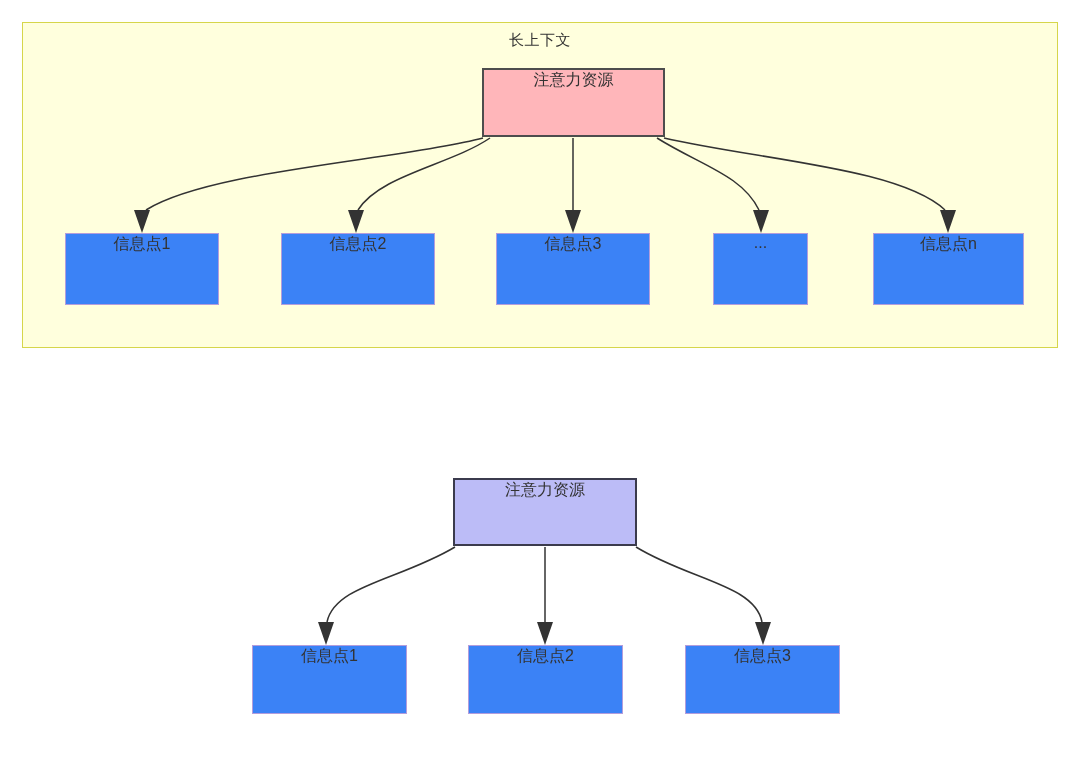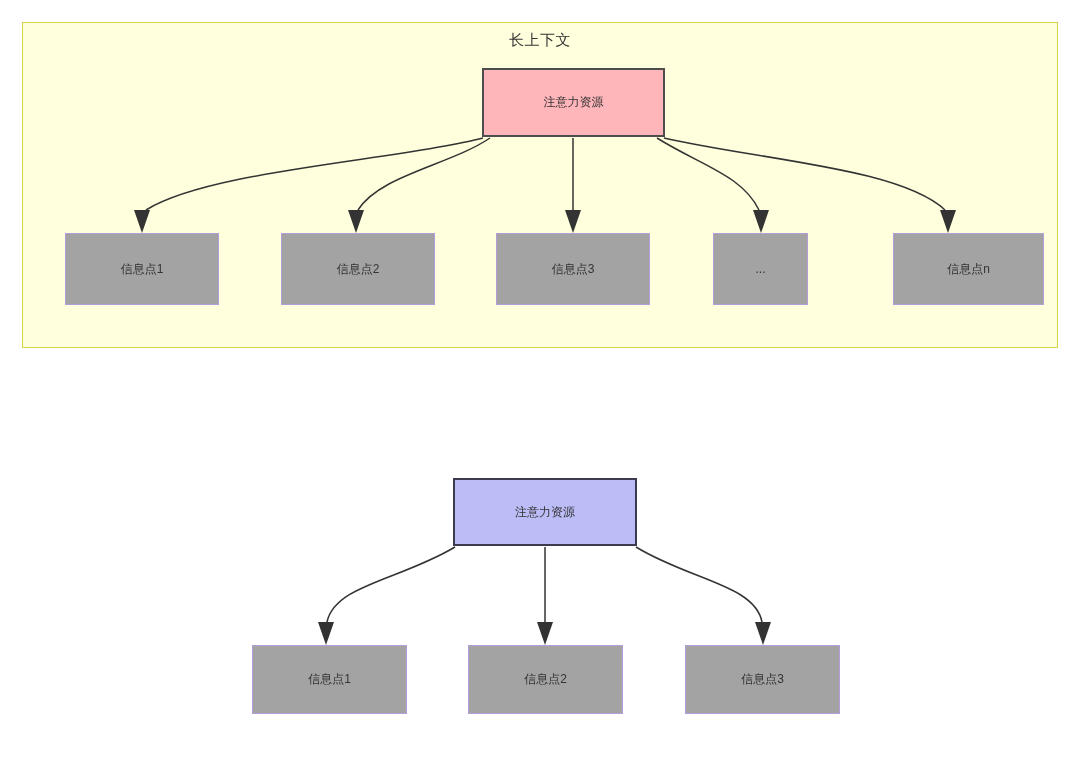--- a/index.html
+++ b/index.html
@@ -54,47 +54,47 @@
     color: #333333;
     letter-spacing: 0.5px;
     white-space: nowrap;
   }
 
   
   .node {
     position: absolute;
     box-sizing: border-box;
     display: flex;
-    align-items: center;
+    align-items: flex-start;
     justify-content: center;
-    font-size: 12px;
+    font-size: 16px;
     color: #333333;
     white-space: nowrap;
     user-select: none;
   }
   .node-root-red {
     background: #ffb6ba;
     border: 2.4px solid #4d4d4d;
   }
   .node-root-blue {
     background: #bcbcf7;
     border: 2.4px solid #3b3b4d;
   }
   .node-leaf {
-    background: #a3a3a3;
+    background: #3b82f6;
     border: 1.6px solid #b39ddb;
   }
 
   
   #node-long-root   { left: 482px;  top: 68px;  width: 183px; height: 69px; }
   #node-long-leaf-1 { left: 65px;   top: 233px; width: 154px; height: 72px; }
   #node-long-leaf-2 { left: 281px;  top: 233px; width: 154px; height: 72px; }
   #node-long-leaf-3 { left: 496px;  top: 233px; width: 154px; height: 72px; }
   #node-long-leaf-4 { left: 713px;  top: 233px; width: 95px;  height: 72px; }
-  #node-long-leaf-5 { left: 893px;  top: 233px; width: 151px; height: 72px; }
+  #node-long-leaf-5 { left: 873px;  top: 233px; width: 151px; height: 72px; }
 
   
   #node-short-root   { left: 453px; top: 478px; width: 184px; height: 68px; }
   #node-short-leaf-1 { left: 252px; top: 645px; width: 155px; height: 69px; }
   #node-short-leaf-2 { left: 468px; top: 645px; width: 155px; height: 69px; }
   #node-short-leaf-3 { left: 685px; top: 645px; width: 155px; height: 69px; }
 
   
   #edges {
     position: absolute;

